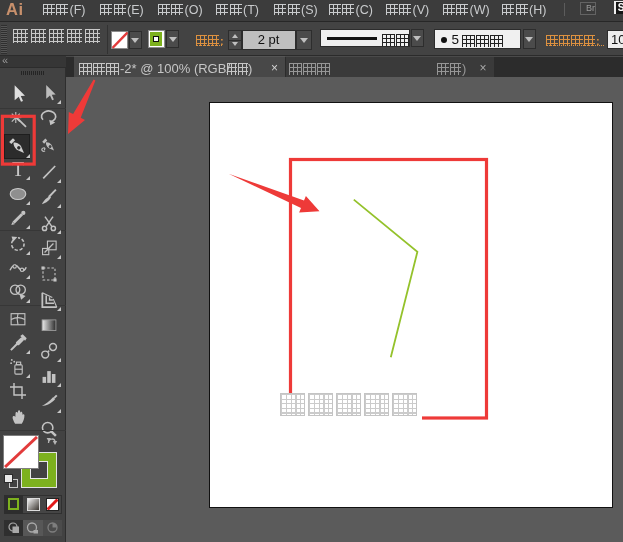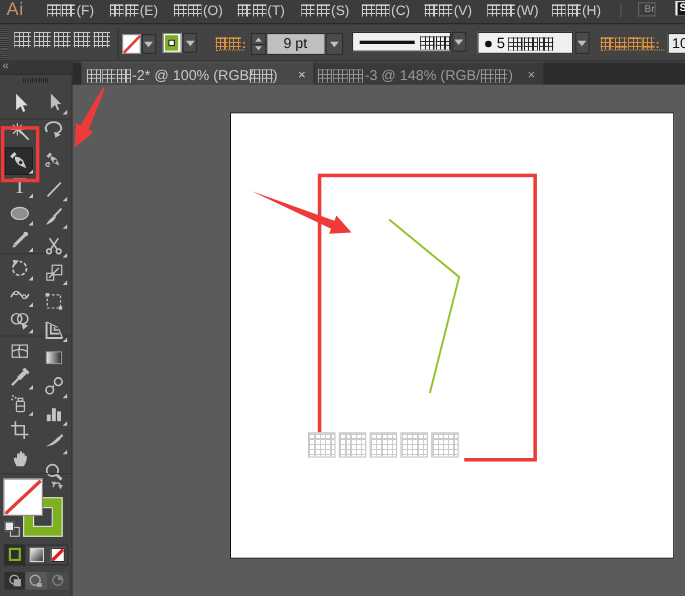--- a/index.html
+++ b/index.html
@@ -12,21 +12,21 @@
  repeating-linear-gradient(180deg, currentColor 0 1px, transparent 1px 4px),
  repeating-linear-gradient(90deg, currentColor 0 1px, transparent 1px 4px);}
 .g11{width:12px;height:10.5px;margin:0 1.5px 0 0;}
 .g12{width:11.5px;height:11px;margin:0 1px 0 0;}
 .g14{width:13px;height:12.5px;margin:0 1.2px 0 0;}
 .g15{width:15px;height:14px;margin:0 3px 0 0;}
 
 #menubar{left:0;top:0;width:623px;height:21.5px;background:#3c3c3c;border-bottom:1.5px solid #272727;}
 .mi{position:absolute;top:4px;height:12px;color:#c9cbcd;font-size:12.5px;line-height:11px;white-space:nowrap;}
 .mi .g{vertical-align:-1px;}
-#ailogo{position:absolute;left:6px;top:0px;color:#c8906c;font-weight:normal;font-size:16.5px;letter-spacing:.5px;}
+#ailogo{position:absolute;left:6px;top:0px;color:#c8906c;font-weight:bold;font-size:16.5px;letter-spacing:.5px;}
 
 #optbar{left:0;top:23px;width:623px;height:33px;background:#434343;border-bottom:1.5px solid #2b2b2b;}
 #optgrip{position:absolute;left:1px;top:2px;width:6px;height:29px;
  background:repeating-linear-gradient(180deg,#2f2f2f 0 1px,#555 1px 2px);}
 .olabel{position:absolute;color:#c9c9c9;}
 .orange{color:#dd9140;}
 .dot-u{border-bottom:1.5px dotted #dd9140;}
 .dbtn{position:absolute;background:#4b4b4b;border:1px solid #2d2d2d;}
 .dbtn:after{content:"";position:absolute;left:50%;top:50%;margin:-2px 0 0 -4px;
  border-left:4px solid transparent;border-right:4px solid transparent;border-top:5px solid #bfbfbf;}
@@ -97,21 +97,21 @@
 
   <span class="olabel orange" style="left:196px;top:9px;"><span class="g g12" style="width:11px"></span><span class="g g12" style="width:11px"></span><b style="font-size:11px;vertical-align:1px;">:</b></span>
   <span class="abs dot-u" style="left:196px;top:21.5px;width:26px;height:1px;"></span>
 
   <span class="abs" style="left:227.5px;top:6.5px;width:14px;height:20px;background:#4b4b4b;border:1px solid #2d2d2d;">
     <span class="abs" style="left:3px;top:3px;border-left:3.5px solid transparent;border-right:3.5px solid transparent;border-bottom:4.5px solid #bfbfbf;"></span>
     <span class="abs" style="left:3px;bottom:3px;border-left:3.5px solid transparent;border-right:3.5px solid transparent;border-top:4.5px solid #bfbfbf;"></span>
     <span class="abs" style="left:0;top:9px;width:12px;height:1px;background:#2d2d2d;"></span>
   </span>
 
-  <span class="lfield" style="left:241.5px;top:6.5px;width:54px;height:20px;background:#bfbfbf;font-size:13px;text-align:center;line-height:18px;">9 pt</span>
+  <span class="lfield" style="left:241.5px;top:6.5px;width:54px;height:20px;background:#bfbfbf;font-size:13px;text-align:center;line-height:18px;">2 pt</span>
   <span class="dbtn" style="left:295.5px;top:6.5px;width:16px;height:20px;"></span>
 
   <span class="lfield" style="left:319.5px;top:5.5px;width:90px;height:18.5px;background:#f0f0f0;">
     <span class="abs" style="left:6px;top:7.5px;width:50px;height:2.5px;background:#111;"></span>
     <span class="abs" style="left:61px;top:2.5px;color:#222;"><span class="g g14" style="margin-right:1px"></span><span class="g g14" style="margin-right:0"></span></span>
   </span>
   <span class="dbtn" style="left:410.5px;top:5.5px;width:13.5px;height:18.5px;"></span>
 
   <span class="lfield" style="left:433.5px;top:5.5px;width:87px;height:20px;background:#f0f0f0;">
     <span class="abs" style="left:6px;top:7px;width:6px;height:6px;border-radius:50%;background:#111;"></span>
@@ -129,21 +129,20 @@
   <span class="abs" style="left:0;top:0;width:623px;height:1px;background:#4a4a4a;"></span>
   <div class="tab" style="left:74px;width:210.5px;background:#484848;color:#c6c6c6;border-top:1px solid #555;">
     <span class="abs" style="left:5px;top:5px;"><span class="g g14" style="width:12.6px;margin-right:1.1px"></span><span class="g g14" style="width:12.6px;margin-right:1.1px"></span><span class="g g14" style="width:12.6px;margin-right:0"></span></span>
     <span class="abs" style="left:46px;top:4px;font-size:13px;">-2* @ 100% (RGB/</span>
     <span class="abs" style="left:153px;top:5px;"><span class="g g14" style="width:9.8px;margin-right:1px"></span><span class="g g14" style="width:9.8px;margin-right:0"></span></span>
     <span class="abs" style="left:174px;top:4px;font-size:13px;">)</span>
     <span class="abs" style="right:6.5px;top:4px;font-size:12px;color:#d2d2d2;">×</span>
   </div>
   <div class="tab" style="left:286px;width:208px;background:#3a3a3a;color:#969696;border-top:1px solid #4a4a4a;">
     <span class="abs" style="left:3px;top:5px;"><span class="g g14"></span><span class="g g14"></span><span class="g g14" style="margin-right:0"></span></span>
-    <span class="abs" style="left:45.5px;top:4px;font-size:13px;">-3 @ 148% (RGB/</span>
     <span class="abs" style="left:151px;top:5px;"><span class="g g14" style="width:11.5px;margin-right:1px"></span><span class="g g14" style="width:11.5px;margin-right:0"></span></span>
     <span class="abs" style="left:176px;top:4px;font-size:13px;">)</span>
     <span class="abs" style="right:7.5px;top:4px;font-size:12px;color:#a8a8a8;">×</span>
   </div>
 </div>
 
 <div class="abs" id="dock">
   <div id="dockhead">
         <span style="position:absolute;left:2px;top:-2px;font-size:11px;color:#999;">«</span>
       </div>

